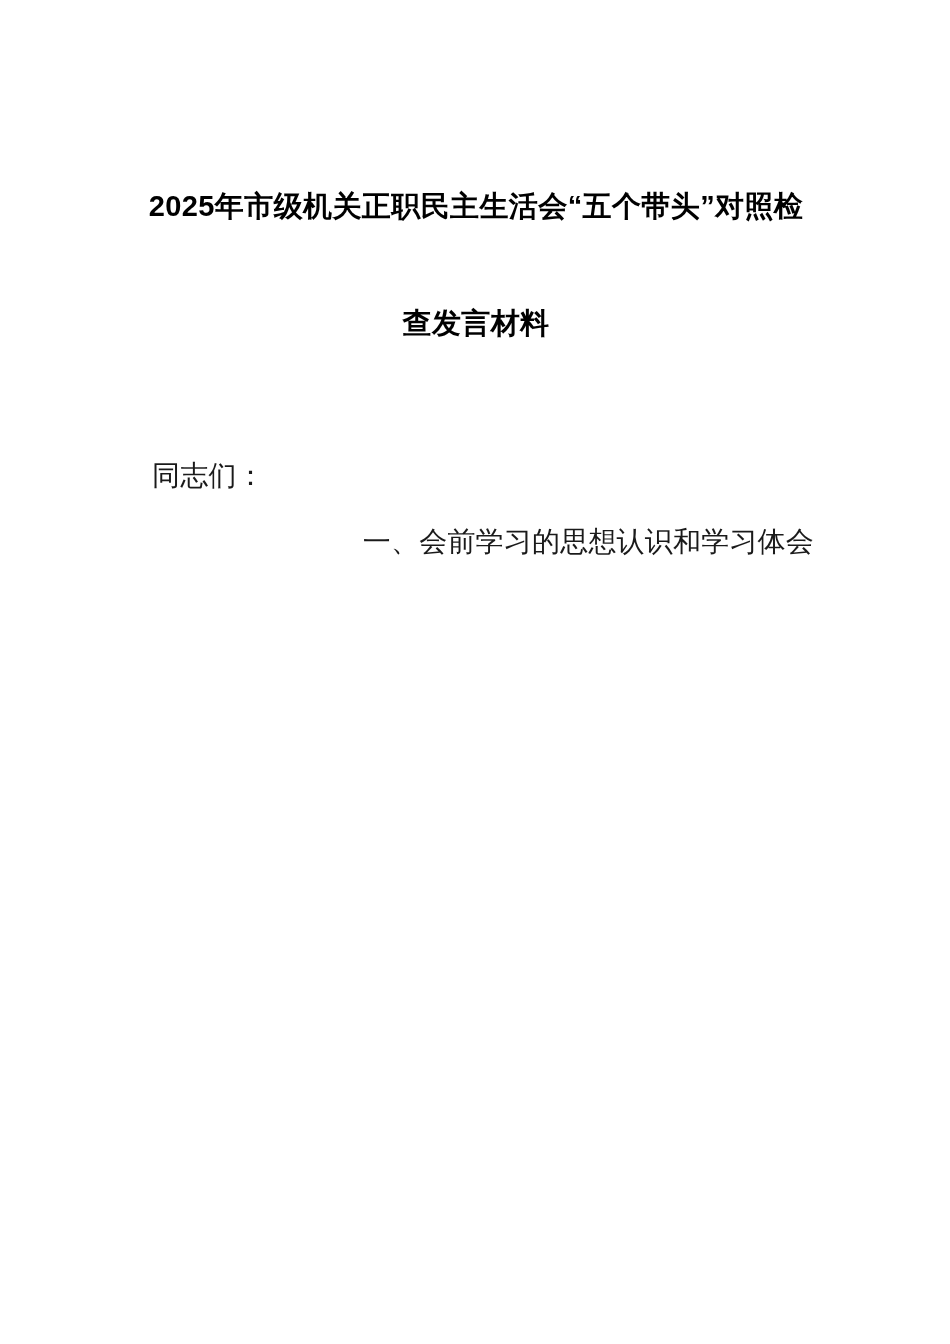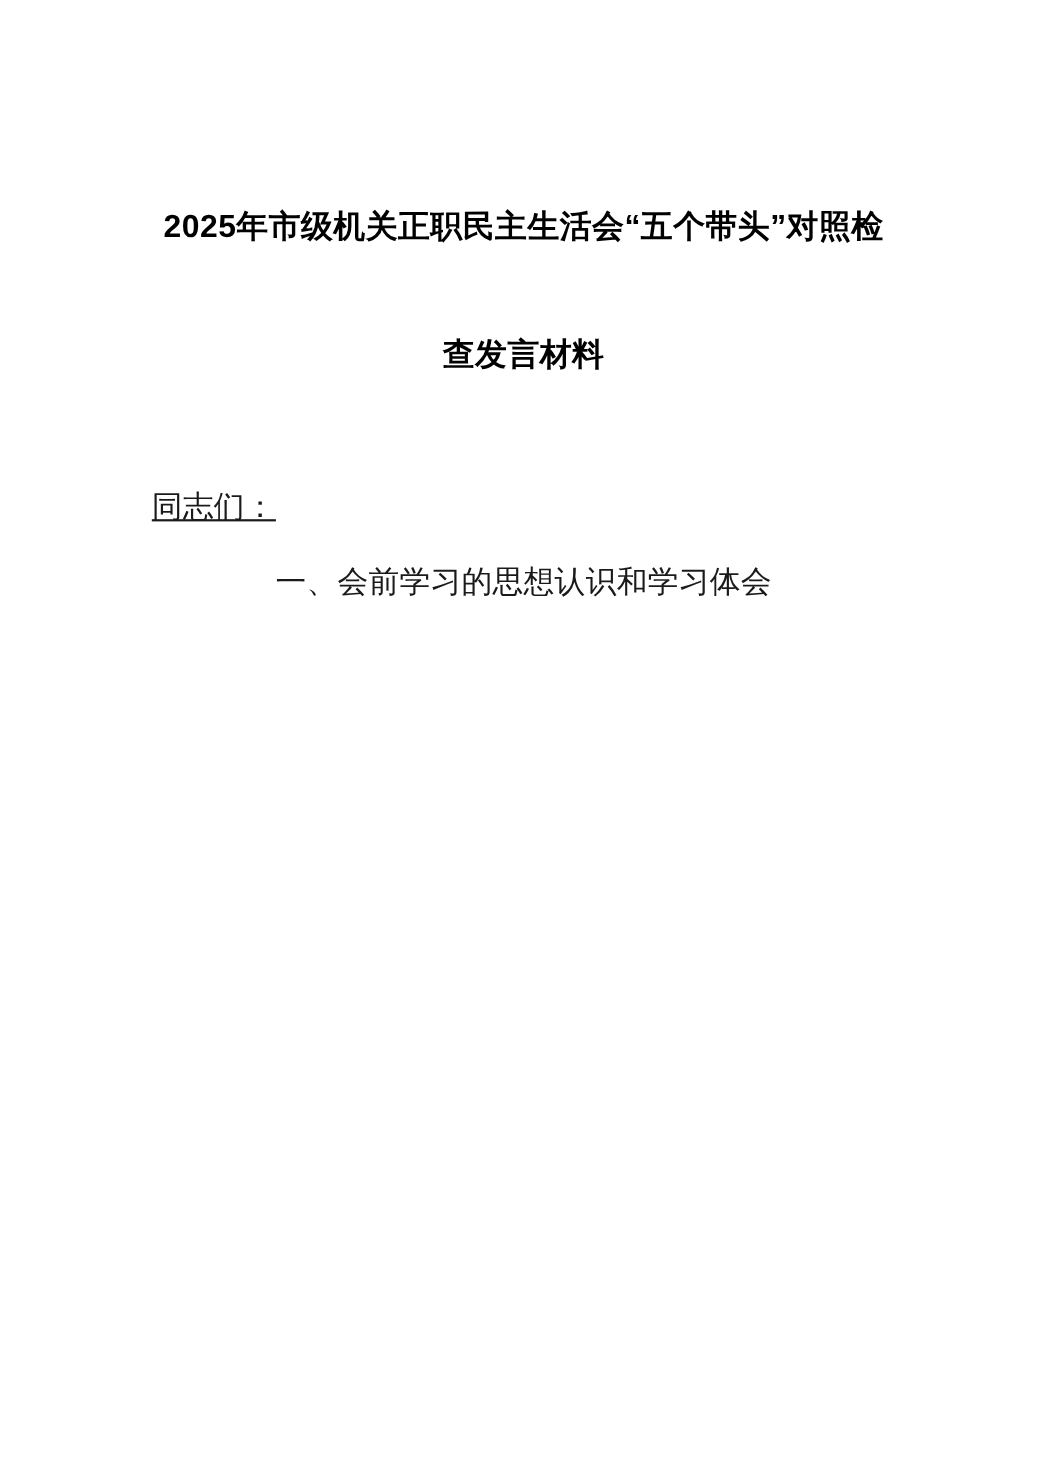--- a/index.html
+++ b/index.html
@@ -36,48 +36,47 @@
 
   
   .body-block {
     position: absolute;
     left: 138px;
     top: 436px;
     width: 676px;
   }
 
   .para {
-    margin: 0;
+    margin: 14px;
     padding: 0;
     font-family: "Liberation Serif", "DejaVu Serif", serif;
     font-size: 28px;
     line-height: 52px;
     color: #1a1a1a;
     text-align: justify;
     text-justify: inter-character;
     word-break: break-all;
     text-indent: 0;
     letter-spacing: 0.2px;
-    text-decoration: underline;
   }
 
   .para .num {
     font-family: "Liberation Sans", "DejaVu Sans", sans-serif;
     font-weight: 700;
     letter-spacing: 0;
   }
 
   .heading {
-    margin: 16px;
+    margin: 0;
     padding: 0;
     font-family: "Liberation Serif", "DejaVu Serif", serif;
     font-size: 28px;
     line-height: 52px;
     color: #1a1a1a;
-    text-align: center;
+    text-align: right;
     font-weight: 400;
     word-break: break-all;
     letter-spacing: 0.2px;
   }
 
   
   .salutation {
     text-align: left;
   }
 </style>

